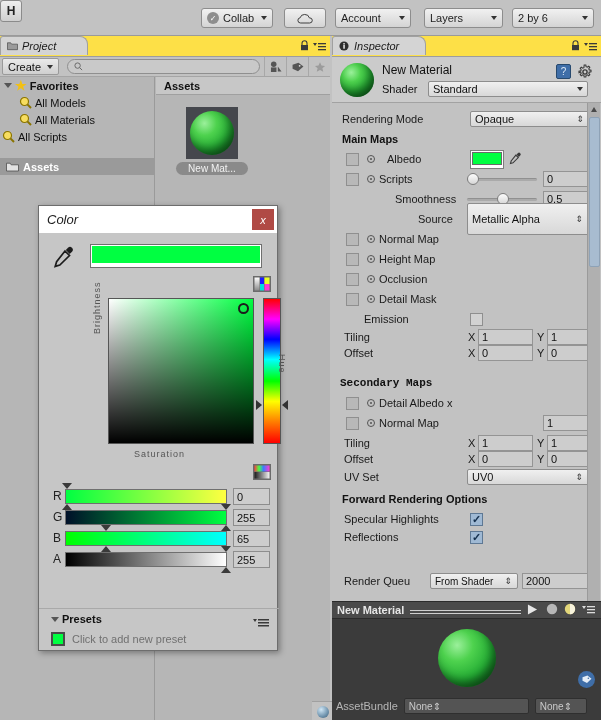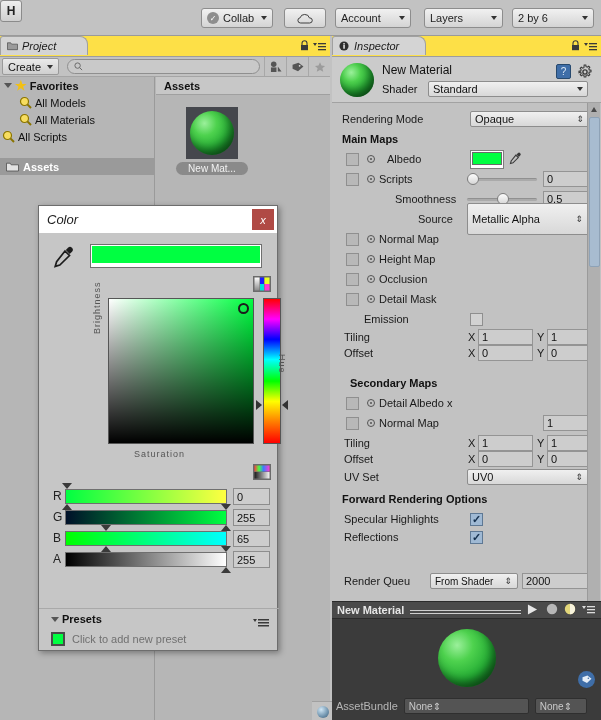--- a/index.html
+++ b/index.html
@@ -558,21 +558,21 @@
       <span class="field" style="position:absolute;left:146px;width:55px;">
         <span>0</span>
       </span>
       <span class="ilabel" style="position:absolute;left:205px;">Y</span>
       <span class="field" style="position:absolute;left:215px;width:42px;">
         <span>0</span>
       </span>
     </div>
 
     <div class="irow" style="top:316px;">
-      <span class="isec" style="margin-left:18px;">Secondary Maps</span>
+      <span class="isec" style="margin-left:8px;font-family:Liberation Mono, monospace;">Secondary Maps</span>
     </div>
     <div class="irow" style="top:336px;">
       <span class="cbox" style="position:absolute;left:14px;"></span>
       <span class="odot" style="position:absolute;left:35px;"></span>
       <span class="ilabel" style="position:absolute;left:47px;">Detail Albedo x</span>
     </div>
     <div class="irow" style="top:356px;">
       <span class="cbox" style="position:absolute;left:14px;"></span>
       <span class="odot" style="position:absolute;left:35px;"></span>
       <span class="ilabel" style="position:absolute;left:47px;">Normal Map</span>

